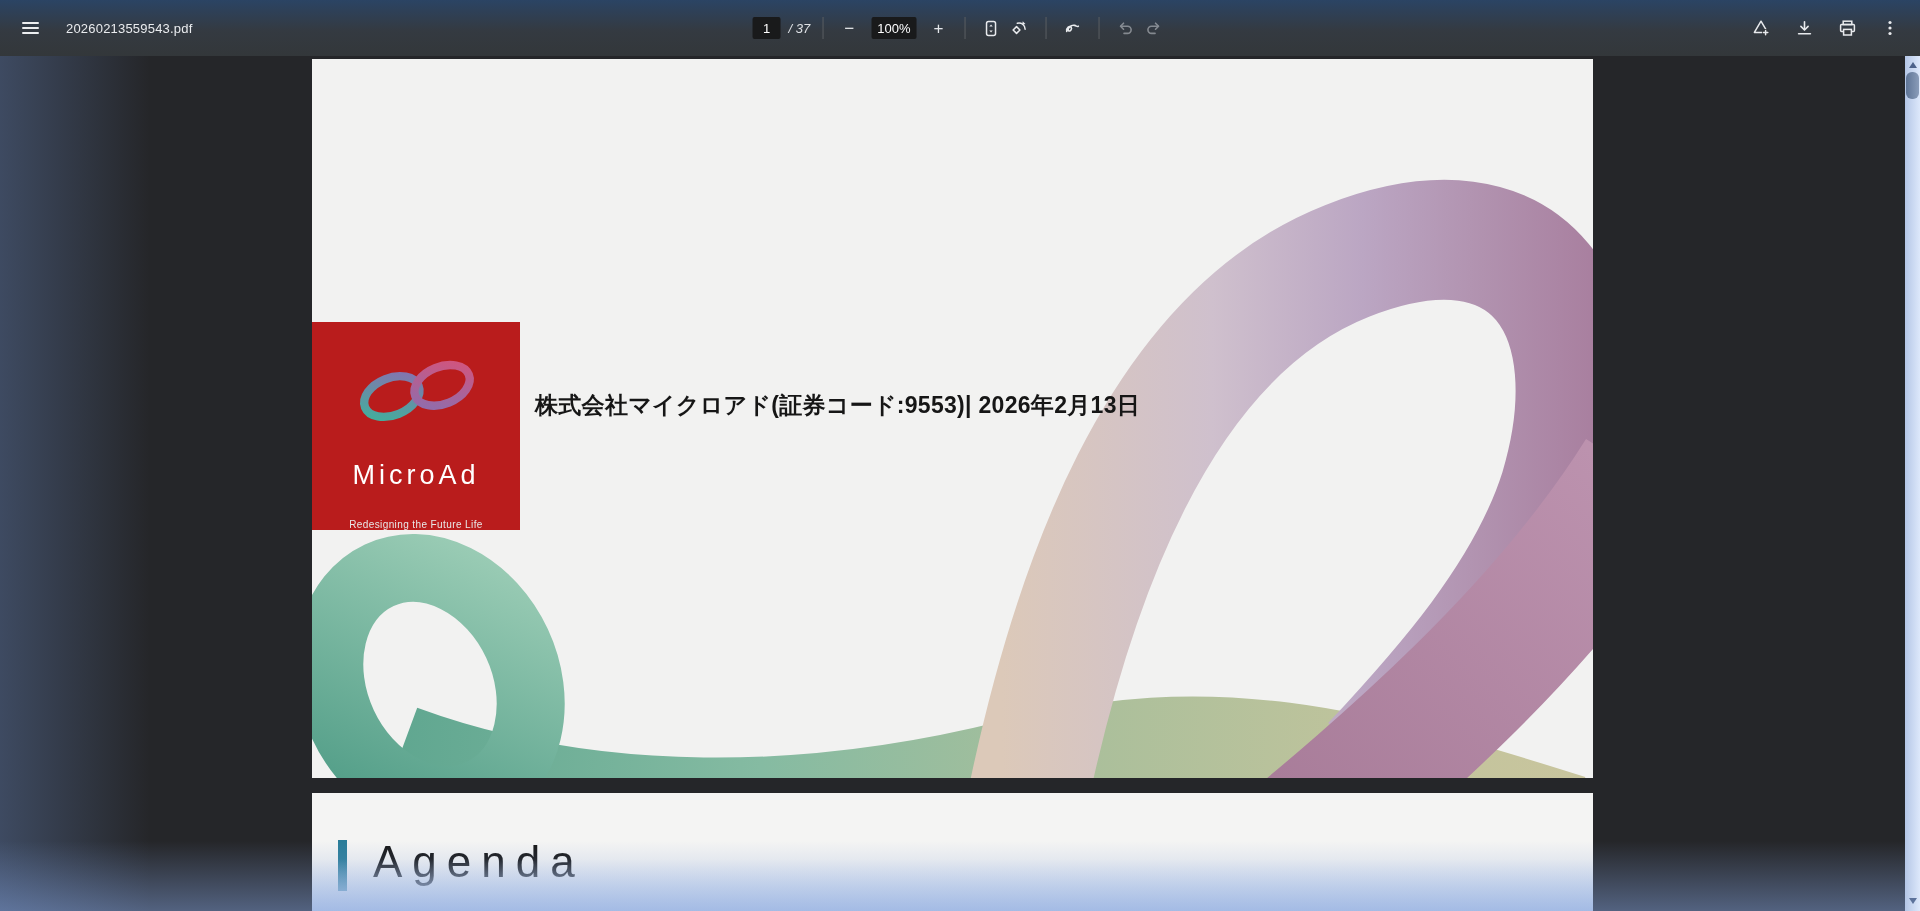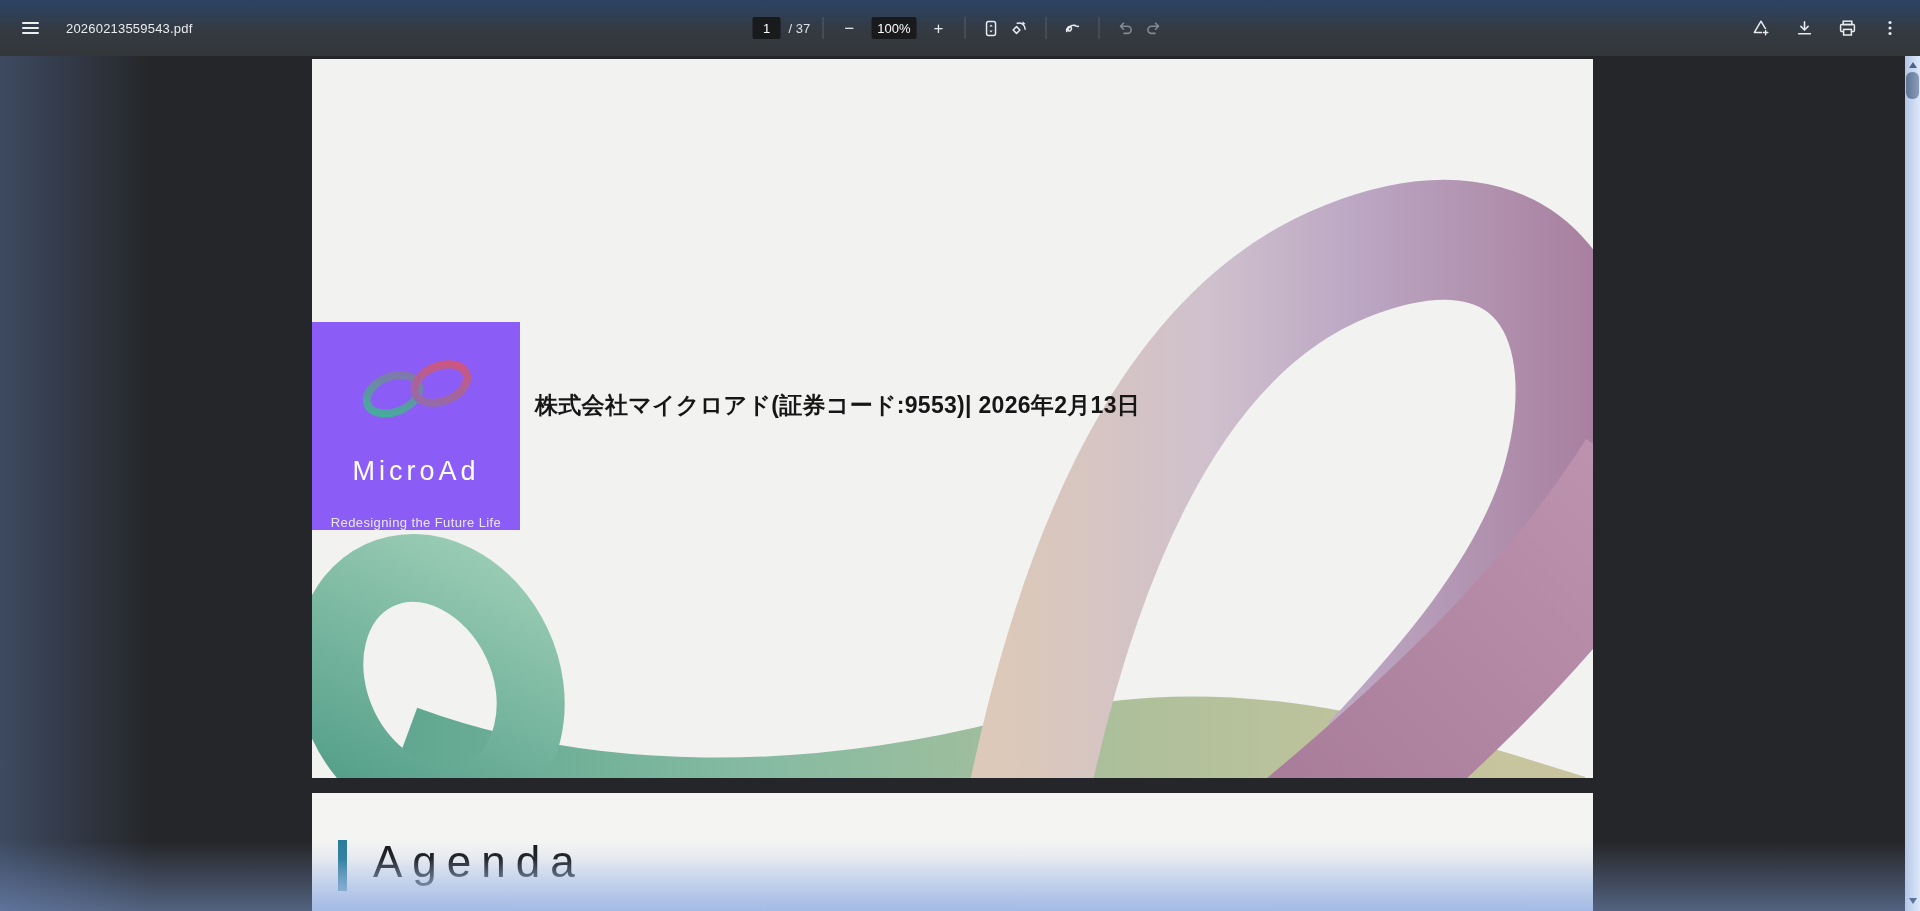--- a/index.html
+++ b/index.html
@@ -13,46 +13,46 @@
   .tb-center { position:absolute; left:50%; top:0; transform:translateX(-50%); height:56px;
                display:flex; align-items:center; }
   .tb-right { position:absolute; right:16px; top:0; height:56px; display:flex; align-items:center; gap:15px; }
   .tbtn { width:28px; height:28px; display:flex; align-items:center; justify-content:center;
           border-radius:50%; cursor:pointer; flex:0 0 auto; }
   .filename { font-size:13px; color:#e9ebee; letter-spacing:.2px; }
   .hamburger { display:flex; flex-direction:column; gap:3px; }
   .hamburger span { display:block; width:17px; height:2px; background:#eceef0; border-radius:1px; }
   .page-box { width:28px; height:22px; background:#191a1b; border:none; border-radius:2px;
               color:#fff; font-size:13px; text-align:center; font-family:inherit; }
-  .count-label { font-size:13px; color:#dfe2e6; margin-left:8px; white-space:pre; }
+  .count-label { font-size:13px; color:#dfe2e6; margin-left:8px; white-space:pre;font-style:italic; }
   .tb-sep { width:1px; height:22px; background:#5a5e63; margin:0 12px; }
   .glyph-btn { color:#e3e6ea; font-size:17px; line-height:1; }
   .zoom-box { min-width:44px; height:22px; background:#191a1b; border-radius:2px; color:#fff;
               font-size:13px; display:flex; align-items:center; justify-content:center; margin:0 8px; padding:0 6px; }
   .dim { opacity:.55; }
 
   
   .viewport { position:relative; width:1920px; height:855px; background:#252629; overflow:hidden; }
   .glow-left { position:absolute; left:0; top:0; bottom:0; width:150px; z-index:20; pointer-events:none;
                background:linear-gradient(to right, rgba(99,129,182,.40), rgba(99,129,182,0)); }
   .glow-bottom { position:absolute; left:0; right:0; bottom:0; height:70px; z-index:21; pointer-events:none;
                  background:linear-gradient(to top, rgba(128,158,214,.50), rgba(128,158,214,0)); }
 
   .page { position:absolute; left:312px; width:1281px; background:#f2f2f1; overflow:hidden; }
   .page1 { top:3px; height:719px; }
   .page2 { top:737px; height:200px; background:#f4f4f3; }
 
   .ribbons { position:absolute; inset:0; }
 
   
-  .logo { position:absolute; left:0; top:263px; width:208px; height:208px; background:#8b5cf6;
+  .logo { position:absolute; left:0; top:263px; width:208px; height:208px; background:#b91c1c;
           display:flex; flex-direction:column; align-items:center; z-index:5;gap:24px; }
   .logo svg.mark { margin-top:28px; }
   .logo-text { color:#fff; font-size:27px; font-weight:400; letter-spacing:4px; margin-top:6px; }
-  .logo-tag { color:#e8e8e8; font-size:13px; letter-spacing:.4px; margin-top:4px; }
+  .logo-tag { color:#e8e8e8; font-size:10px; letter-spacing:.4px; margin-top:4px; }
 
   .title-block { position:absolute; left:223px; top:318px; z-index:6; }
   .slide-title { font-size:42px; font-weight:700; color:#121212; letter-spacing:.5px; line-height:1.25; }
   .slide-subtitle { font-size:23px; font-weight:700; color:#161616; margin-top:13px; letter-spacing:.3px;text-align:right; }
 
   
   .accent-bar { position:absolute; left:26px; top:47px; width:9px; height:51px; background:#2a7d99; }
   .section-heading { position:absolute; left:61px; top:44px; font-size:44px; font-weight:400;
                      color:#161616; letter-spacing:10px; }
   .page2-fade { position:absolute; left:0; right:0; bottom:82px; height:52px; pointer-events:none;

